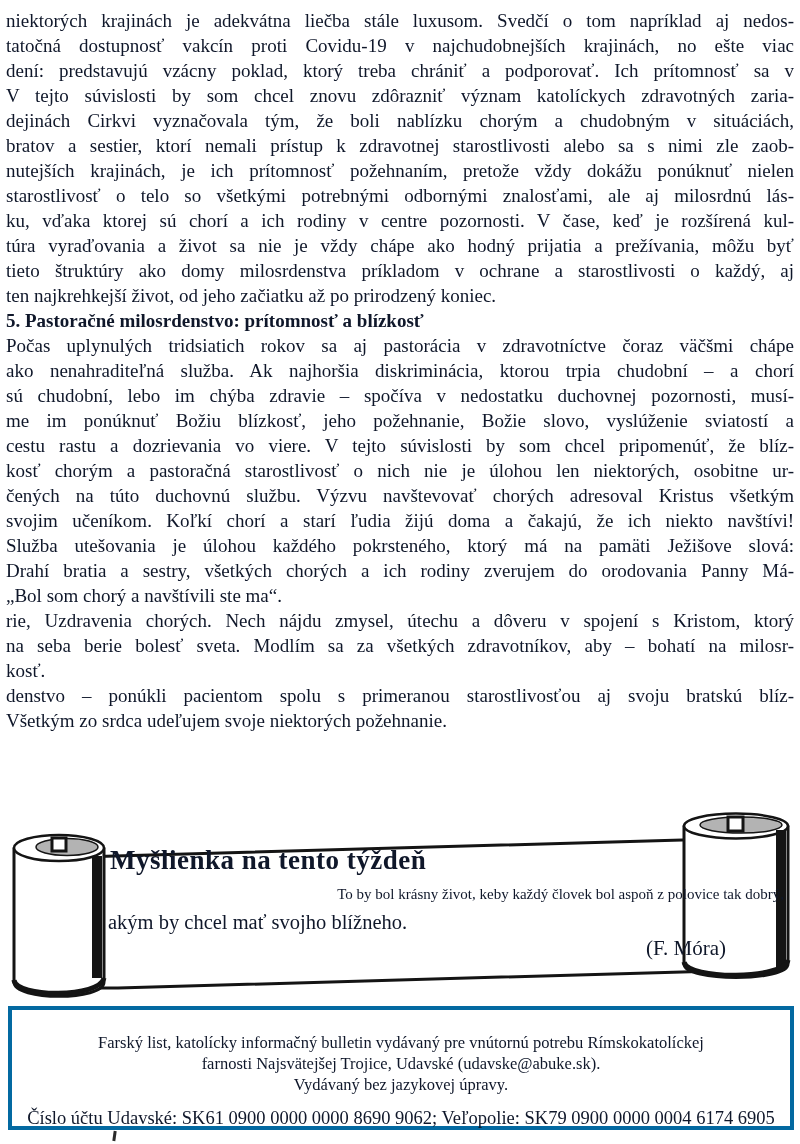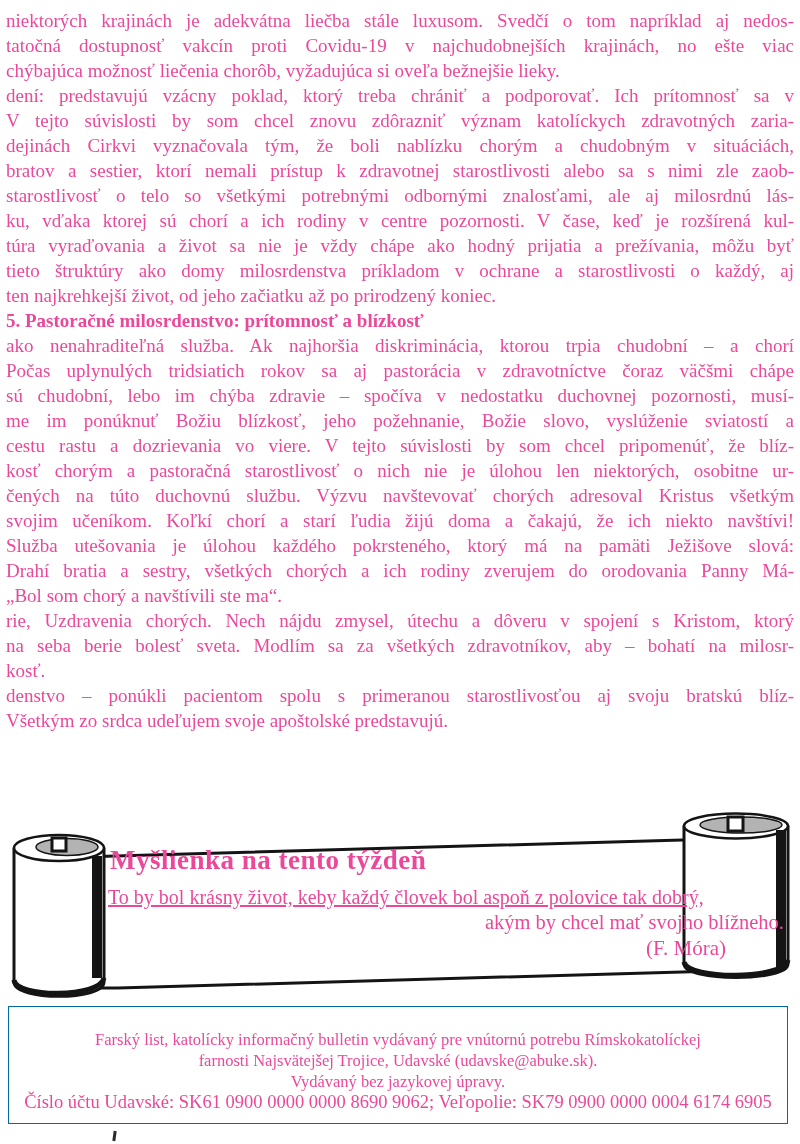--- a/index.html
+++ b/index.html
@@ -2,21 +2,21 @@
 <html><head>
 <meta charset="utf-8">
 <style>
   html, body { margin: 0; padding: 0; background: #ffffff; }
   .page {
     position: relative;
     width: 800px;
     height: 1144px;
     background: #ffffff;
     font-family: "Liberation Serif", "DejaVu Serif", serif;
-    color: #ec4899;
+    color: #0f172a;
     overflow: hidden;
   }
   
   .body-text {
     position: absolute;
     left: 6px;
     top: 8px;
     width: 788px;
   }
   .line {
@@ -47,106 +47,105 @@
     text-align: left;
     font-size: 27px;
     font-weight: bold;
     letter-spacing: 0.5px;
   }
   .banner-quote-1 {
     position: absolute;
     left: 108px;
     top: 886px;
     width: 676px;
-    text-align: left;
-    font-size: 20px;
-    text-decoration: underline;
+    text-align: right;
+    font-size: 15px;
   }
   .banner-quote-2 {
     position: absolute;
     left: 108px;
     top: 911px;
     width: 676px;
-    text-align: right;
+    text-align: left;
     font-size: 20.5px;
   }
   .banner-attribution {
     position: absolute;
     left: 108px;
     top: 936px;
     width: 618px;
     text-align: right;
     font-size: 21px;
   }
 
   
   .footer-box {
     position: absolute;
     left: 8px;
     top: 1006px;
     width: 778px;
     height: 116px;
-    border: 1px solid #0369a1;
+    border: 4px solid #0369a1;
     text-align: center;
   }
   .fline {
     font-size: 16.5px;
     line-height: 21px;
   }
   .fline.first { margin-top: 22px; }
   .account-line {
     font-size: 18.5px;
-    margin-top: 0;
+    margin-top: 13px;
   }
 
   .speck {
     position: absolute;
     left: 113px;
     top: 1131px;
     width: 3px;
     height: 10px;
     background: #2a2a2a;
     transform: rotate(8deg);
   }
 </style>
 </head>
 <body>
 
 <div class="page">
 
   <div class="body-text">
       <div class="line">niektorých krajinách je adekvátna liečba stále luxusom. Svedčí o tom napríklad aj nedos-</div>
       <div class="line">tatočná dostupnosť vakcín proti Covidu-19 v najchudobnejších krajinách, no ešte viac</div>
-      <div class="line last">chýbajúca možnosť liečenia chorôb, vyžadujúca si oveľa bežnejšie lieky.</div>
       <div class="line">dení: predstavujú vzácny poklad, ktorý treba chrániť a podporovať. Ich prítomnosť sa v</div>
       <div class="line">V tejto súvislosti by som chcel znovu zdôrazniť význam katolíckych zdravotných zaria-</div>
       <div class="line">dejinách Cirkvi vyznačovala tým, že boli nablízku chorým a chudobným v situáciách,</div>
       <div class="line">bratov a sestier, ktorí nemali prístup k zdravotnej starostlivosti alebo sa s nimi zle zaob-</div>
+      <div class="line">nutejších krajinách, je ich prítomnosť požehnaním, pretože vždy dokážu ponúknuť nielen</div>
       <div class="line">starostlivosť o telo so všetkými potrebnými odbornými znalosťami, ale aj milosrdnú lás-</div>
       <div class="line">ku, vďaka ktorej sú chorí a ich rodiny v centre pozornosti. V čase, keď je rozšírená kul-</div>
       <div class="line">túra vyraďovania a život sa nie je vždy chápe ako hodný prijatia a prežívania, môžu byť</div>
       <div class="line">tieto štruktúry ako domy milosrdenstva príkladom v ochrane a starostlivosti o každý, aj</div>
       <div class="line last">ten najkrehkejší život, od jeho začiatku až po prirodzený koniec.</div>
       <div class="line heading last">5. Pastoračné milosrdenstvo: prítomnosť a blízkosť</div>
+      <div class="line">Počas uplynulých tridsiatich rokov sa aj pastorácia v zdravotníctve čoraz väčšmi chápe</div>
       <div class="line">ako nenahraditeľná služba. Ak najhoršia diskriminácia, ktorou trpia chudobní – a chorí</div>
-      <div class="line">Počas uplynulých tridsiatich rokov sa aj pastorácia v zdravotníctve čoraz väčšmi chápe</div>
       <div class="line">sú chudobní, lebo im chýba zdravie – spočíva v nedostatku duchovnej pozornosti, musí-</div>
       <div class="line">me im ponúknuť Božiu blízkosť, jeho požehnanie, Božie slovo, vyslúženie sviatostí a</div>
       <div class="line">cestu rastu a dozrievania vo viere. V tejto súvislosti by som chcel pripomenúť, že blíz-</div>
       <div class="line">kosť chorým a pastoračná starostlivosť o nich nie je úlohou len niektorých, osobitne ur-</div>
       <div class="line">čených na túto duchovnú službu. Výzvu navštevovať chorých adresoval Kristus všetkým</div>
       <div class="line">svojim učeníkom. Koľkí chorí a starí ľudia žijú doma a čakajú, že ich niekto navštívi!</div>
       <div class="line">Služba utešovania je úlohou každého pokrsteného, ktorý má na pamäti Ježišove slová:</div>
       <div class="line">Drahí bratia a sestry, všetkých chorých a ich rodiny zverujem do orodovania Panny Má-</div>
       <div class="line last">„Bol som chorý a navštívili ste ma“.</div>
       <div class="line">rie, Uzdravenia chorých. Nech nájdu zmysel, útechu a dôveru v spojení s Kristom, ktorý</div>
       <div class="line">na seba berie bolesť sveta. Modlím sa za všetkých zdravotníkov, aby – bohatí na milosr-</div>
       <div class="line last">kosť.</div>
       <div class="line">denstvo – ponúkli pacientom spolu s primeranou starostlivosťou aj svoju bratskú blíz-</div>
-      <div class="line last">Všetkým zo srdca udeľujem svoje apoštolské predstavujú.</div>
+      <div class="line last">Všetkým zo srdca udeľujem svoje niektorých požehnanie.</div>
     </div>
 
   <svg class="scroll-svg" viewBox="0 0 800 200" aria-hidden="true">
 
     <path d="M 45 46 L 752 26 Q 768 25 768 40 L 768 142 Q 768 156 752 158 L 118 176 L 34 176 L 34 58 Q 34 48 45 46 Z" fill="#ffffff" stroke="#141414" stroke-width="3" stroke-linejoin="round"></path>
 
     <g>
       <path d="M 684 15 L 684 152 C 684 170, 788 170, 788 152 L 788 15 Z" fill="#ffffff" stroke="#141414" stroke-width="3"></path>
       <ellipse cx="736" cy="14" rx="52" ry="12.5" fill="#ffffff" stroke="#141414" stroke-width="2.5"></ellipse>
       <ellipse cx="741" cy="13" rx="41" ry="8" fill="#b3b3b3" stroke="#141414" stroke-width="1.5"></ellipse>

